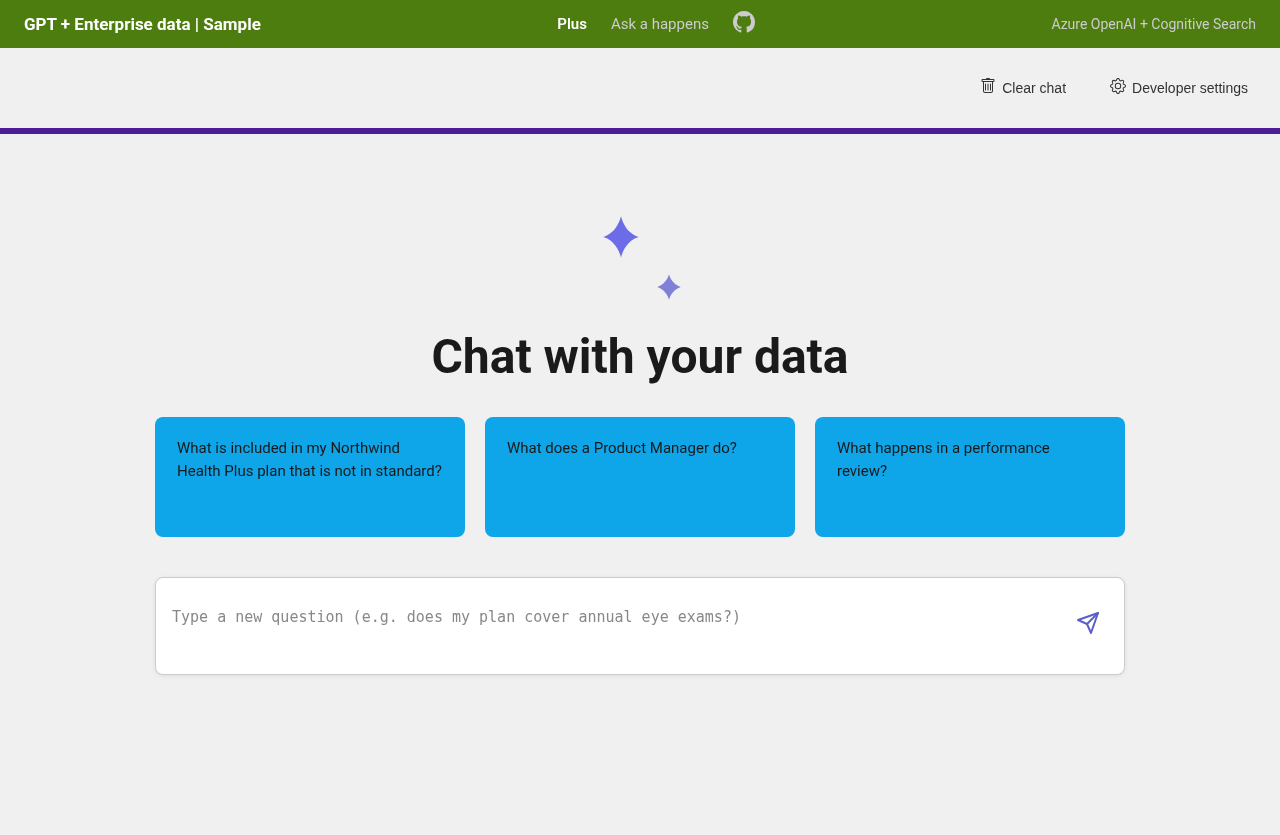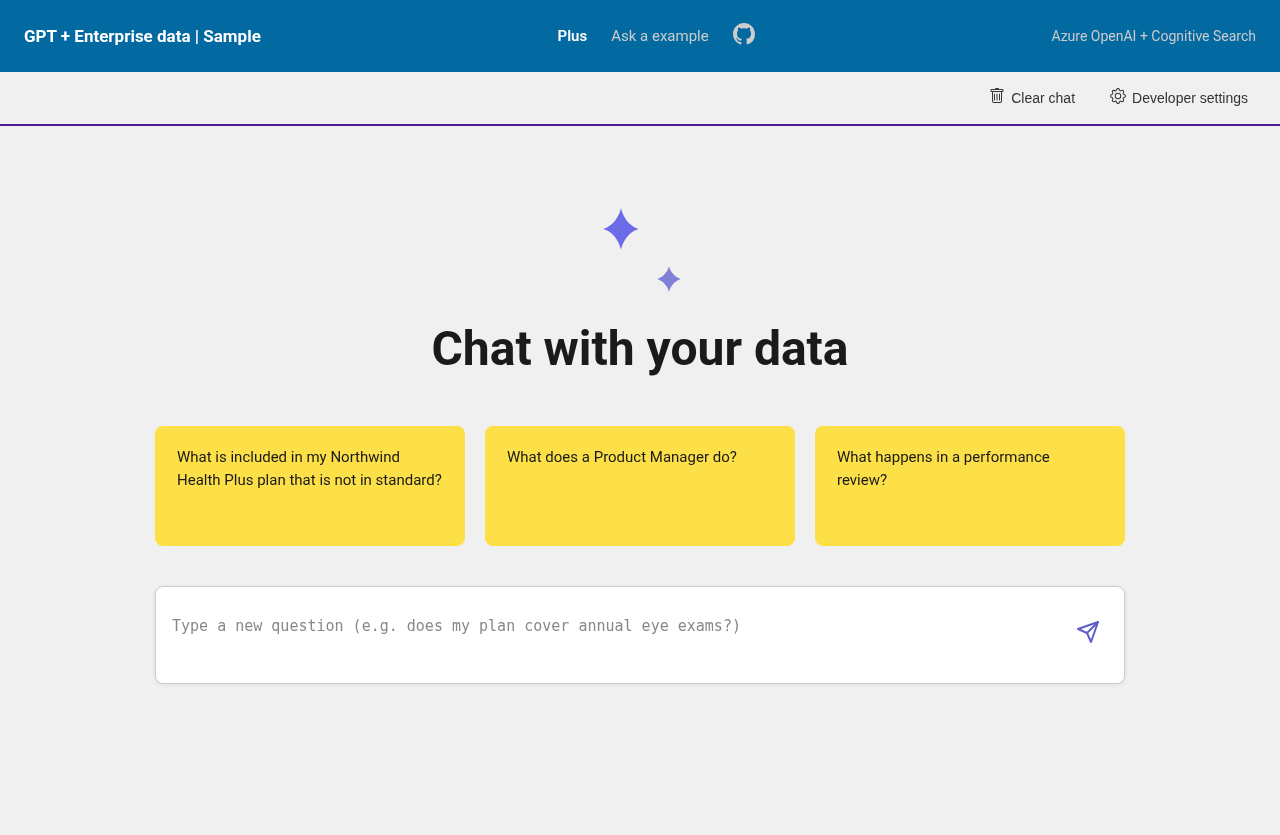--- a/index.html
+++ b/index.html
@@ -7,22 +7,22 @@
     body {
       font-family: -apple-system, BlinkMacSystemFont, 'Segoe UI', Roboto, sans-serif;
       background: #f0f0f0;
       width: 1280px;
       height: 835px;
       overflow: hidden;
     }
 
     
     .navbar {
-      background: #0369a1;
-      height: 72px;
+      background: #4d7c0f;
+      height: 48px;
       display: flex;
       align-items: center;
       padding: 0 24px;
       justify-content: space-between;
     }
 
     .navbar-left {
       display: flex;
       align-items: center;
     }
@@ -66,24 +66,24 @@
     .navbar-right-text {
       color: #cccccc;
       font-size: 14px;
     }
 
     
     .toolbar {
       display: flex;
       justify-content: flex-end;
       align-items: center;
-      padding: 12px 24px;
-      gap: 19px;
+      padding: 26px 24px;
+      gap: 28px;
       background: #f0f0f0;
-      border-bottom: 2px solid #4c1d95;
+      border-bottom: 6px solid #4c1d95;
     }
 
     .toolbar-btn {
       display: flex;
       align-items: center;
       gap: 6px;
       background: none;
       border: none;
       cursor: pointer;
       font-size: 14px;
@@ -110,21 +110,21 @@
       width: 90px;
       height: 90px;
       margin-bottom: 24px;
     }
 
     
     .main-heading {
       font-size: 48px;
       font-weight: 700;
       color: #1a1a1a;
-      margin-bottom: 49px;
+      margin-bottom: 32px;
       text-align: center;
     }
 
     .sub-heading {
       font-size: 18px;
       font-weight: 600;
       color: #222;
       margin-bottom: 24px;
       text-align: center;
     }
@@ -132,21 +132,21 @@
     
     .cards-container {
       display: flex;
       gap: 20px;
       margin-bottom: 40px;
       width: 970px;
     }
 
     .card {
       flex: 1;
-      background: #fde047;
+      background: #0ea5e9;
       border-radius: 8px;
       padding: 20px 22px;
       cursor: pointer;
       font-size: 15px;
       color: #1a1a1a;
       line-height: 1.5;
       transition: background 0.15s;
       min-height: 120px;
     }
 
@@ -206,21 +206,21 @@
   </style>
 </head>
 <body>
 
 <nav class="navbar">
   <div class="navbar-left">
     <span class="navbar-brand">GPT + Enterprise data | Sample</span>
   </div>
   <div class="navbar-center">
     <a class="nav-link active">Plus</a>
-    <a class="nav-link">Ask a example</a>
+    <a class="nav-link">Ask a happens</a>
     <span class="github-icon">
       
       <svg width="22" height="22" viewBox="0 0 16 16" fill="#cccccc" xmlns="http://www.w3.org/2000/svg">
         <path d="M8 0C3.58 0 0 3.58 0 8c0 3.54 2.29 6.53 5.47 7.59.4.07.55-.17.55-.38 0-.19-.01-.82-.01-1.49-2.01.37-2.53-.49-2.69-.94-.09-.23-.48-.94-.82-1.13-.28-.15-.68-.52-.01-.53.63-.01 1.08.58 1.23.82.72 1.21 1.87.87 2.33.66.07-.52.28-.87.51-1.07-1.78-.2-3.64-.89-3.64-3.95 0-.87.31-1.59.82-2.15-.08-.2-.36-1.02.08-2.12 0 0 .67-.21 2.2.82.64-.18 1.32-.27 2-.27.68 0 1.36.09 2 .27 1.53-1.04 2.2-.82 2.2-.82.44 1.1.16 1.92.08 2.12.51.56.82 1.27.82 2.15 0 3.07-1.87 3.75-3.65 3.95.29.25.54.73.54 1.48 0 1.07-.01 1.93-.01 2.2 0 .21.15.46.55.38A8.013 8.013 0 0016 8c0-4.42-3.58-8-8-8z"></path>
       </svg>
     </span>
   </div>
   <div class="navbar-right">
     <span class="navbar-right-text">Azure OpenAI + Cognitive Search</span>
   </div>

